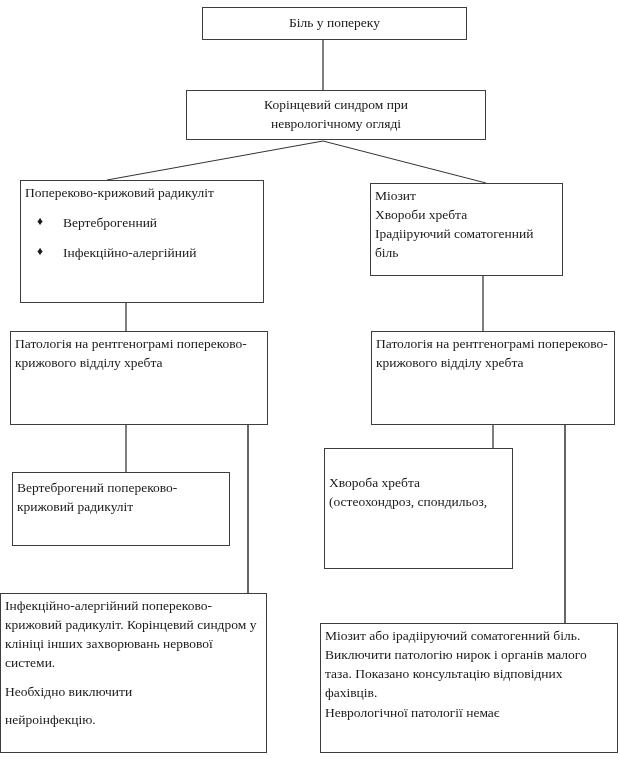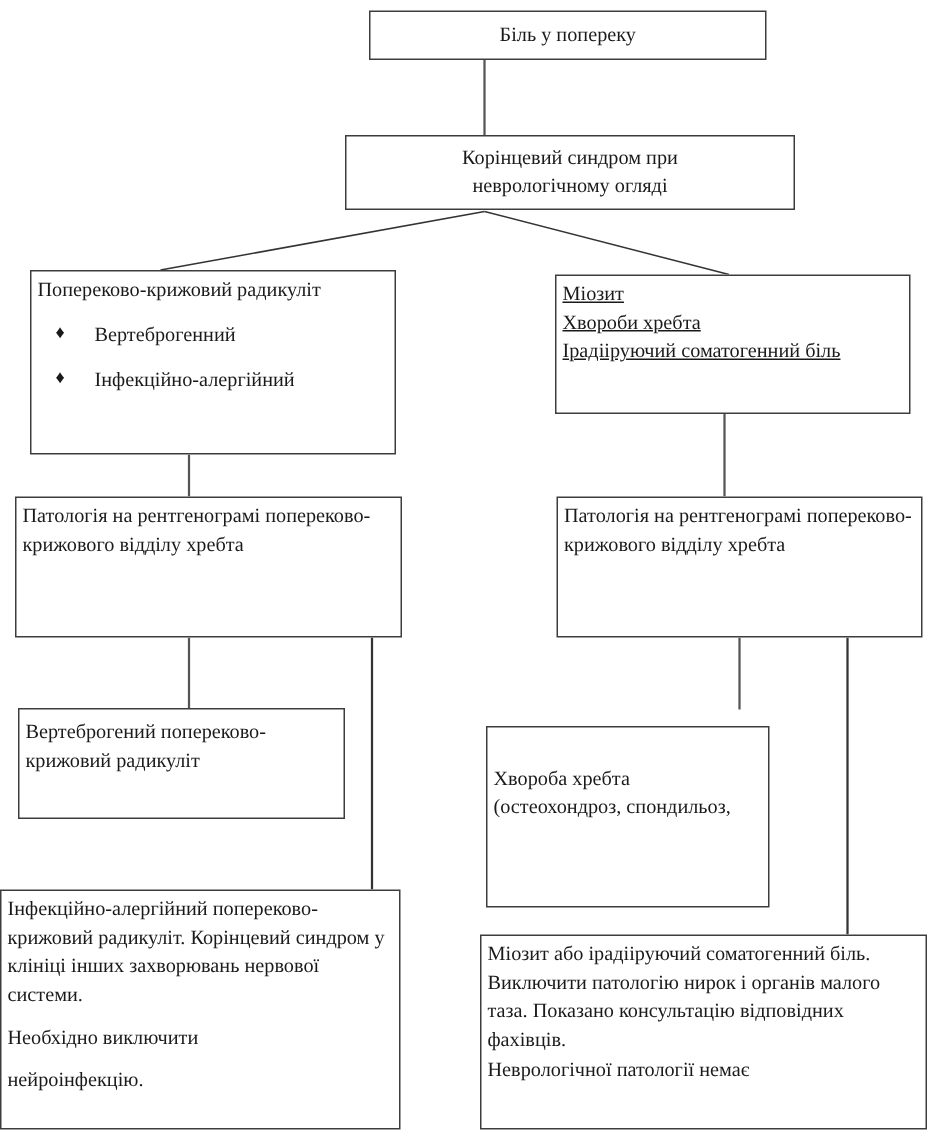--- a/index.html
+++ b/index.html
@@ -7,32 +7,32 @@
   body {
     width: 620px; height: 758px; position: relative;
     font-family: "Liberation Serif", "DejaVu Serif", serif;
     color: #1a1a1a; font-size: 13.5px; line-height: 1.42;
   }
   .connectors { position: absolute; left: 0; top: 0; width: 620px; height: 758px; z-index: 0; }
   .node {
     position: absolute; background: #ffffff; border: 1px solid #3d3d3d;
     padding: 2px 4px; z-index: 1; overflow: hidden;
   }
-  .centered { text-align: center; margin-left: 44px; }
+  .centered { text-align: center; }
   .node-pain { left: 202px; top: 7px; width: 265px; height: 33px; padding-top: 5px; }
   .node-syndrome { left: 186px; top: 90px; width: 300px; height: 50px; padding-top: 4px; }
   .node-syndrome .inner { max-width: 212px; margin: 0 auto; }
   .node-radiculitis { left: 20px; top: 180px; width: 244px; height: 123px; }
   .bullet-row { display: flex; margin-top: 11px; padding-left: 12px; }
   .bullet-glyph { width: 26px; flex: 0 0 26px; font-size: 12px; }
-  .node-myositis { left: 370px; top: 183px; width: 237px; height: 93px; text-decoration: underline; }
+  .node-myositis { left: 370px; top: 183px; width: 193px; height: 93px; }
   .node-xray-left { left: 10px; top: 331px; width: 258px; height: 94px; }
   .node-xray-right { left: 371px; top: 331px; width: 244px; height: 94px; }
   .node-vertebrogenic { left: 12px; top: 472px; width: 218px; height: 74px; padding-top: 5px; }
-  .node-spine-disease { left: 324px; top: 484px; width: 189px; height: 121px; padding-top: 24px; }
+  .node-spine-disease { left: 324px; top: 448px; width: 189px; height: 121px; padding-top: 24px; }
   .node-neuroinfection { left: 0px; top: 593px; width: 267px; height: 160px; }
   .node-neuroinfection p + p { margin-top: 9px; }
   .node-no-neuro { left: 320px; top: 623px; width: 298px; height: 130px; }
 </style>
 </head>
 <body>
 
 <svg class="connectors" width="620" height="758" viewBox="0 0 620 758" xmlns="http://www.w3.org/2000/svg">
   <line x1="323" y1="40" x2="323" y2="90" stroke="#555555" stroke-width="1.5"></line>
   <line x1="323" y1="141" x2="107" y2="180" stroke="#333333" stroke-width="1"></line>

